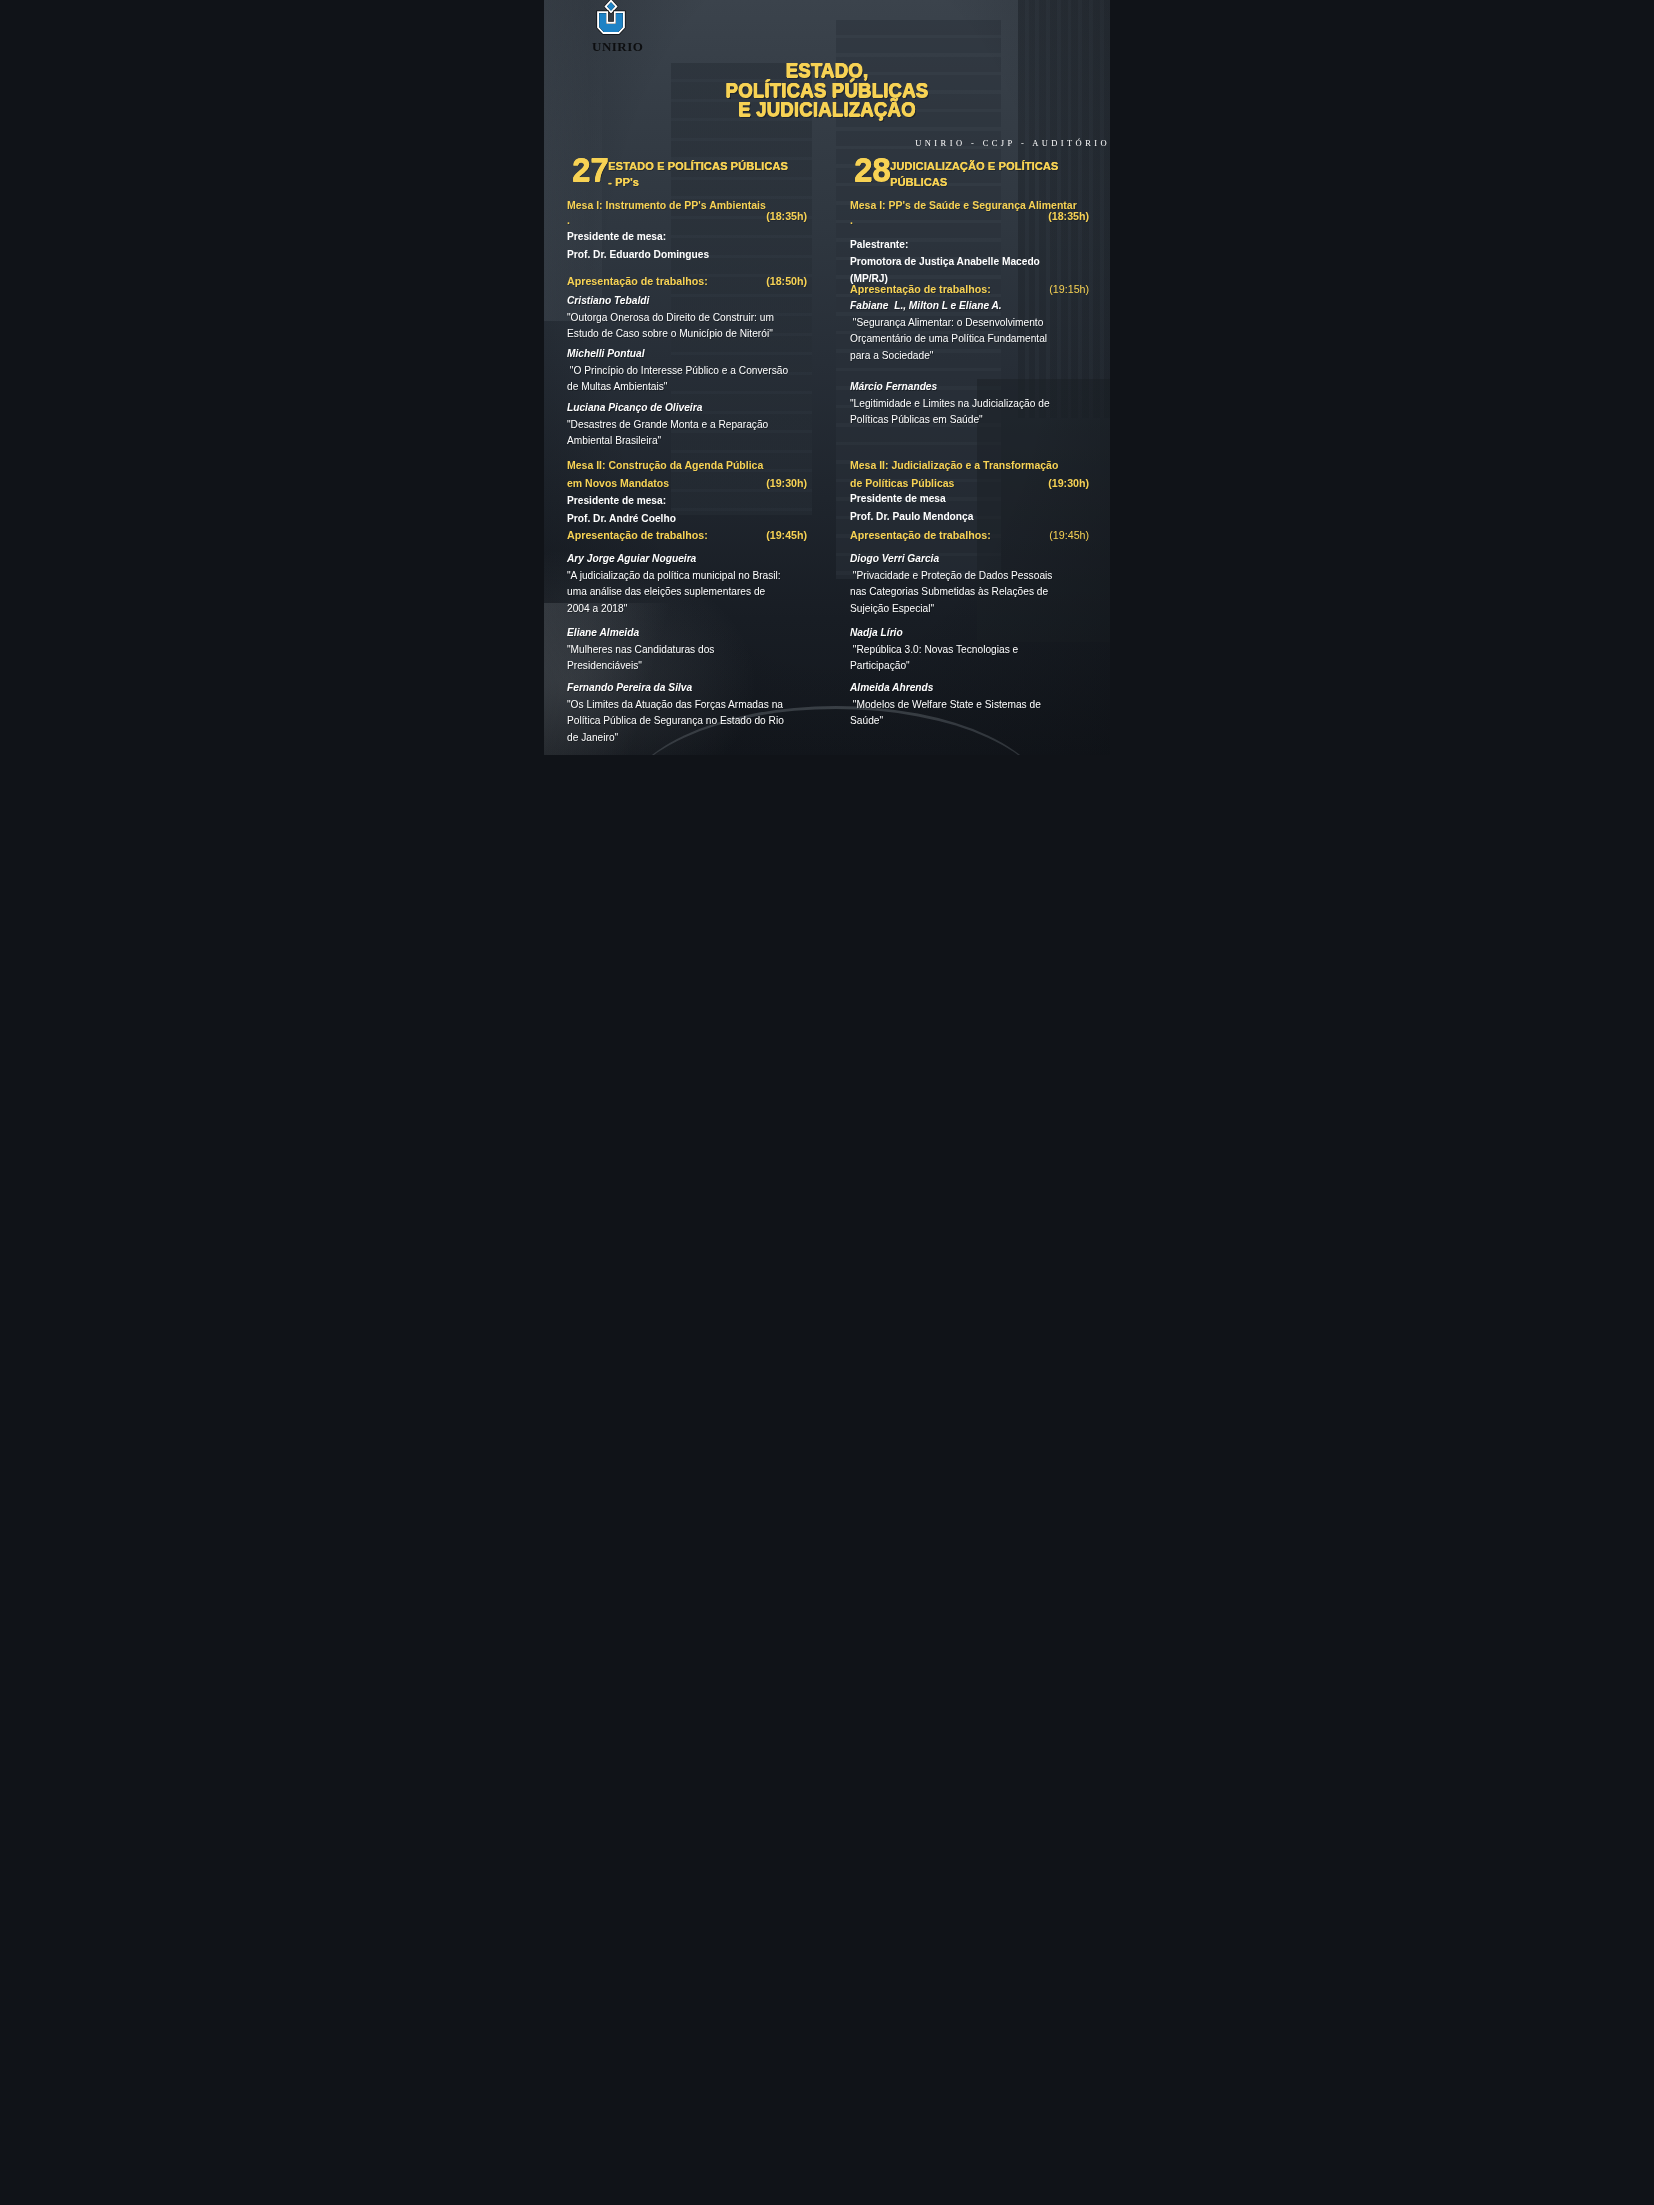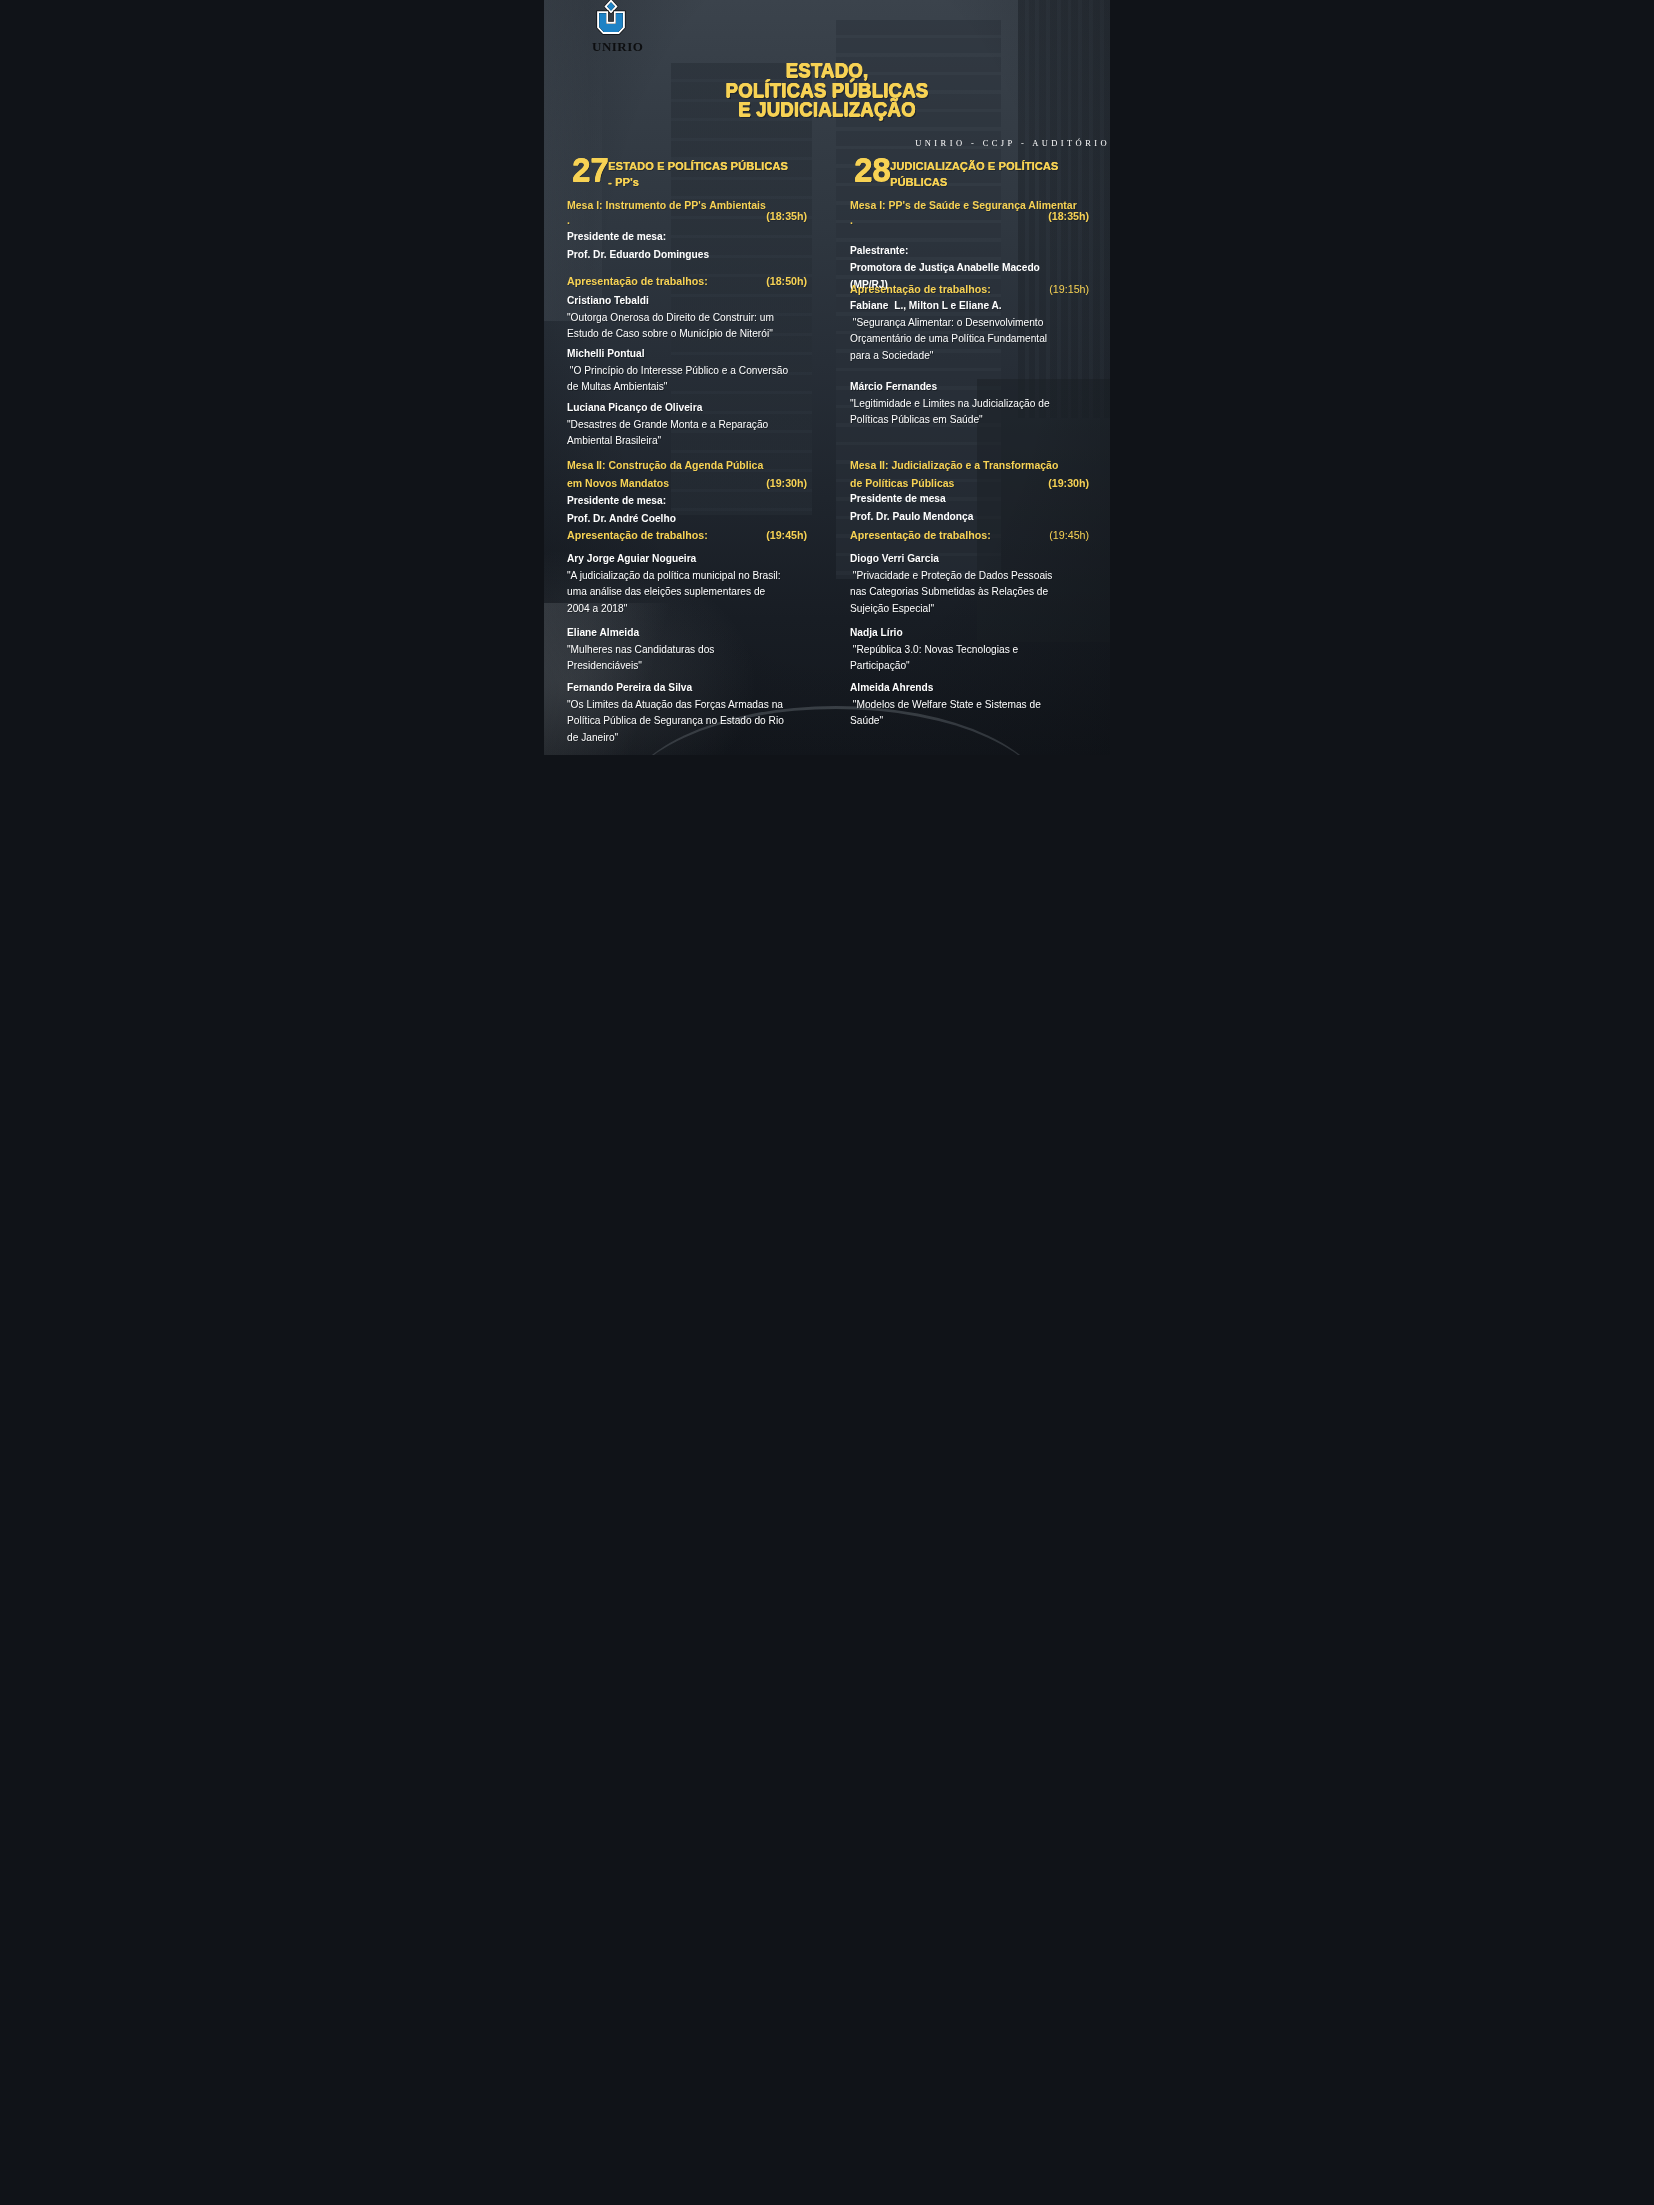--- a/index.html
+++ b/index.html
@@ -73,21 +73,21 @@
     position:absolute;top:159px;color:var(--yellow);font-weight:bold;
     font-size:11.4px;line-height:15.6px;letter-spacing:0.1px;
     transform:scaleX(.97);transform-origin:left top;
     text-shadow:0.3px 0 0 var(--yellow),1px 1px 0 rgba(21,27,35,.5);
   }
 
   
   .col{position:absolute;top:0;width:243px;}
   .group{position:absolute;left:0;right:0;}
   .line{font-size:10.2px;line-height:16.7px;color:var(--white);white-space:pre-wrap;}
-  .name{font-weight:bold;}
+  .name{font-weight:bold;font-style:italic;}
   .chair .line{font-weight:bold;line-height:17.5px;}
   .mesa1 .mline{color:var(--yellow);font-weight:bold;font-size:10.5px;line-height:15px;white-space:pre-wrap;
     text-shadow:0.7px 0.7px 0 rgba(21,27,35,.45);}
   .mesa2 .mline{color:var(--yellow);font-weight:bold;font-size:10.5px;line-height:17.5px;white-space:pre-wrap;
     text-shadow:0.7px 0.7px 0 rgba(21,27,35,.45);}
   .time-abs{position:absolute;right:2.9px;color:var(--yellow);font-weight:bold;font-size:10.7px;line-height:15px;
     text-shadow:0.7px 0.7px 0 rgba(21,27,35,.45);}
   .works{display:flex;justify-content:space-between;align-items:baseline;padding-right:2.9px;}
   .works .wlabel{color:var(--yellow);font-weight:bold;font-size:10.7px;line-height:16.5px;
     text-shadow:0.7px 0.7px 0 rgba(21,27,35,.45);}
@@ -221,21 +221,21 @@
   </div>
 
   <div class="col" style="left:306px;width:242px">
 
     <div class="group mesa1" style="top:198px">
       <div class="mline">Mesa I: PP's de Saúde e Segurança Alimentar</div>
       <div class="mline">.</div>
       <div class="time-abs" style="top:10.7px">(18:35h)</div>
     </div>
 
-    <div class="group chair" style="top:242px">
+    <div class="group chair" style="top:236px">
       <div class="line" style="line-height:17px">Palestrante:</div>
       <div class="line" style="line-height:17px">Promotora de Justiça Anabelle Macedo</div>
       <div class="line" style="line-height:17px">(MP/RJ)</div>
     </div>
 
     <div class="group works" style="top:281px">
       <span class="wlabel">Apresentação de trabalhos:</span>
       <span class="wtime regular">(19:15h)</span>
     </div>
 

